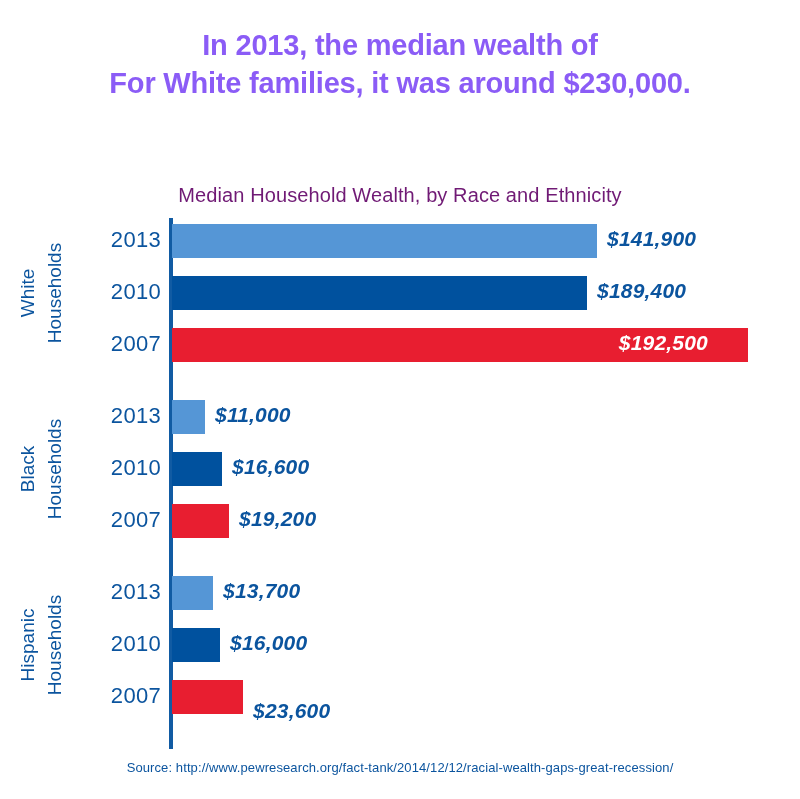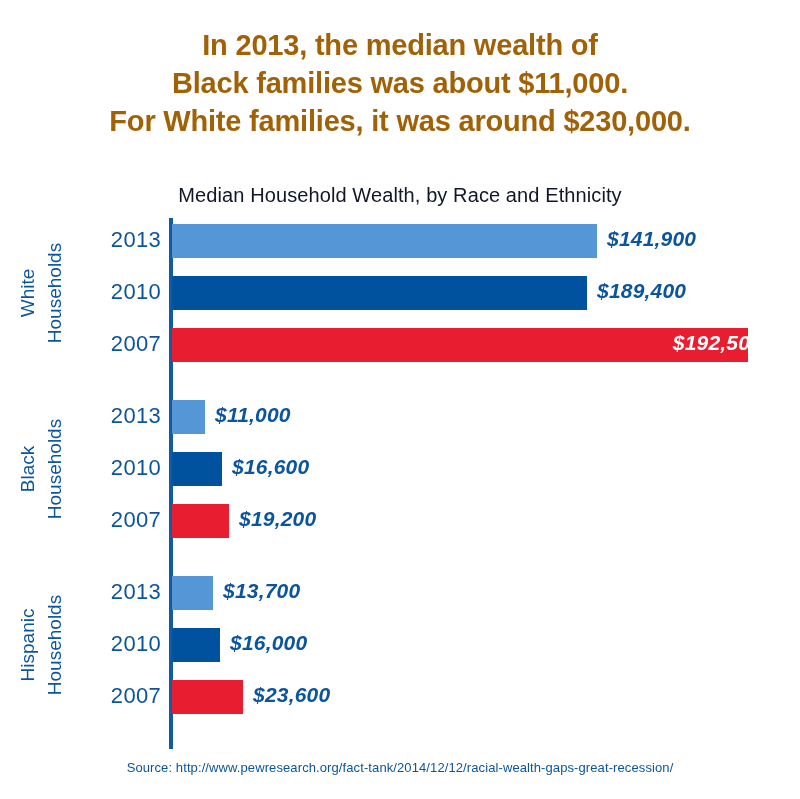--- a/index.html
+++ b/index.html
@@ -20,35 +20,35 @@
   .title-block {
     position: absolute;
     left: 0;
     top: 26px;
     width: 800px;
     text-align: center;
   }
   .title-line {
     font-size: 29px;
     font-weight: bold;
-    color: #a16207;
+    color: #8b5cf6;
     line-height: 38px;
     letter-spacing: -0.2px;
     white-space: nowrap;
   }
 
   
   .subtitle {
     position: absolute;
     left: 0;
     top: 184px;
     width: 800px;
     text-align: center;
     font-size: 20px;
-    color: #0f172a;
+    color: #701a75;
     letter-spacing: 0.1px;
   }
 
   
   .chart {
     position: absolute;
     left: 0;
     top: 214px;
     width: 800px;
     height: 540px;
@@ -137,21 +137,20 @@
     font-size: 13px;
     color: #0b549e;
     letter-spacing: 0.1px;
   }
 </style>
 </head>
 <body>
 
 <div class="title-block">
   <div class="title-line">In 2013, the median wealth of</div>
-  <div class="title-line">Black families was about $11,000.</div>
   <div class="title-line">For White families, it was around $230,000.</div>
 </div>
 
 <div class="subtitle">Median Household Wealth, by Race and Ethnicity</div>
 
 <div class="chart">
   <div class="axis-line"></div>
   <div id="groups-host">
       <div class="group" style="top: 10px; height: 138px;">
         <div class="group-label">
@@ -164,21 +163,21 @@
           <div class="val" style="left: 607px;">$141,900</div>
         </div>
         <div class="row" style="top: 52px;">
           <div class="year">2010</div>
           <div class="bar c2010" style="width: 415px;"></div>
           <div class="val" style="left: 597px;">$189,400</div>
         </div>
         <div class="row" style="top: 104px;">
           <div class="year">2007</div>
           <div class="bar c2007" style="width: 576px;"></div>
-          <div class="val inside" style="left: 644px; width: 118px; text-align: right;">$192,500</div>
+          <div class="val inside" style="left: 590px; width: 118px; text-align: right;">$192,500</div>
         </div>
       </div>
       <div class="group" style="top: 186px; height: 138px;">
         <div class="group-label">
           <div class="rot line1">Black</div>
           <div class="rot line2">Households</div>
         </div>
         <div class="row" style="top: 0px;">
           <div class="year">2013</div>
           <div class="bar c2013" style="width: 33px;"></div>
@@ -206,19 +205,19 @@
           <div class="val" style="left: 223px;">$13,700</div>
         </div>
         <div class="row" style="top: 52px;">
           <div class="year">2010</div>
           <div class="bar c2010" style="width: 48px;"></div>
           <div class="val" style="left: 230px;">$16,000</div>
         </div>
         <div class="row" style="top: 104px;">
           <div class="year">2007</div>
           <div class="bar c2007" style="width: 71px;"></div>
-          <div class="val" style="left: 253px;">$23,600</div>
+          <div class="val" style="left: 253px; margin-top: 16px;">$23,600</div>
         </div>
       </div>
     </div>
 </div>
 
 <div class="source">Source: http://www.pewresearch.org/fact-tank/2014/12/12/racial-wealth-gaps-great-recession/</div>
 
 </body></html>

